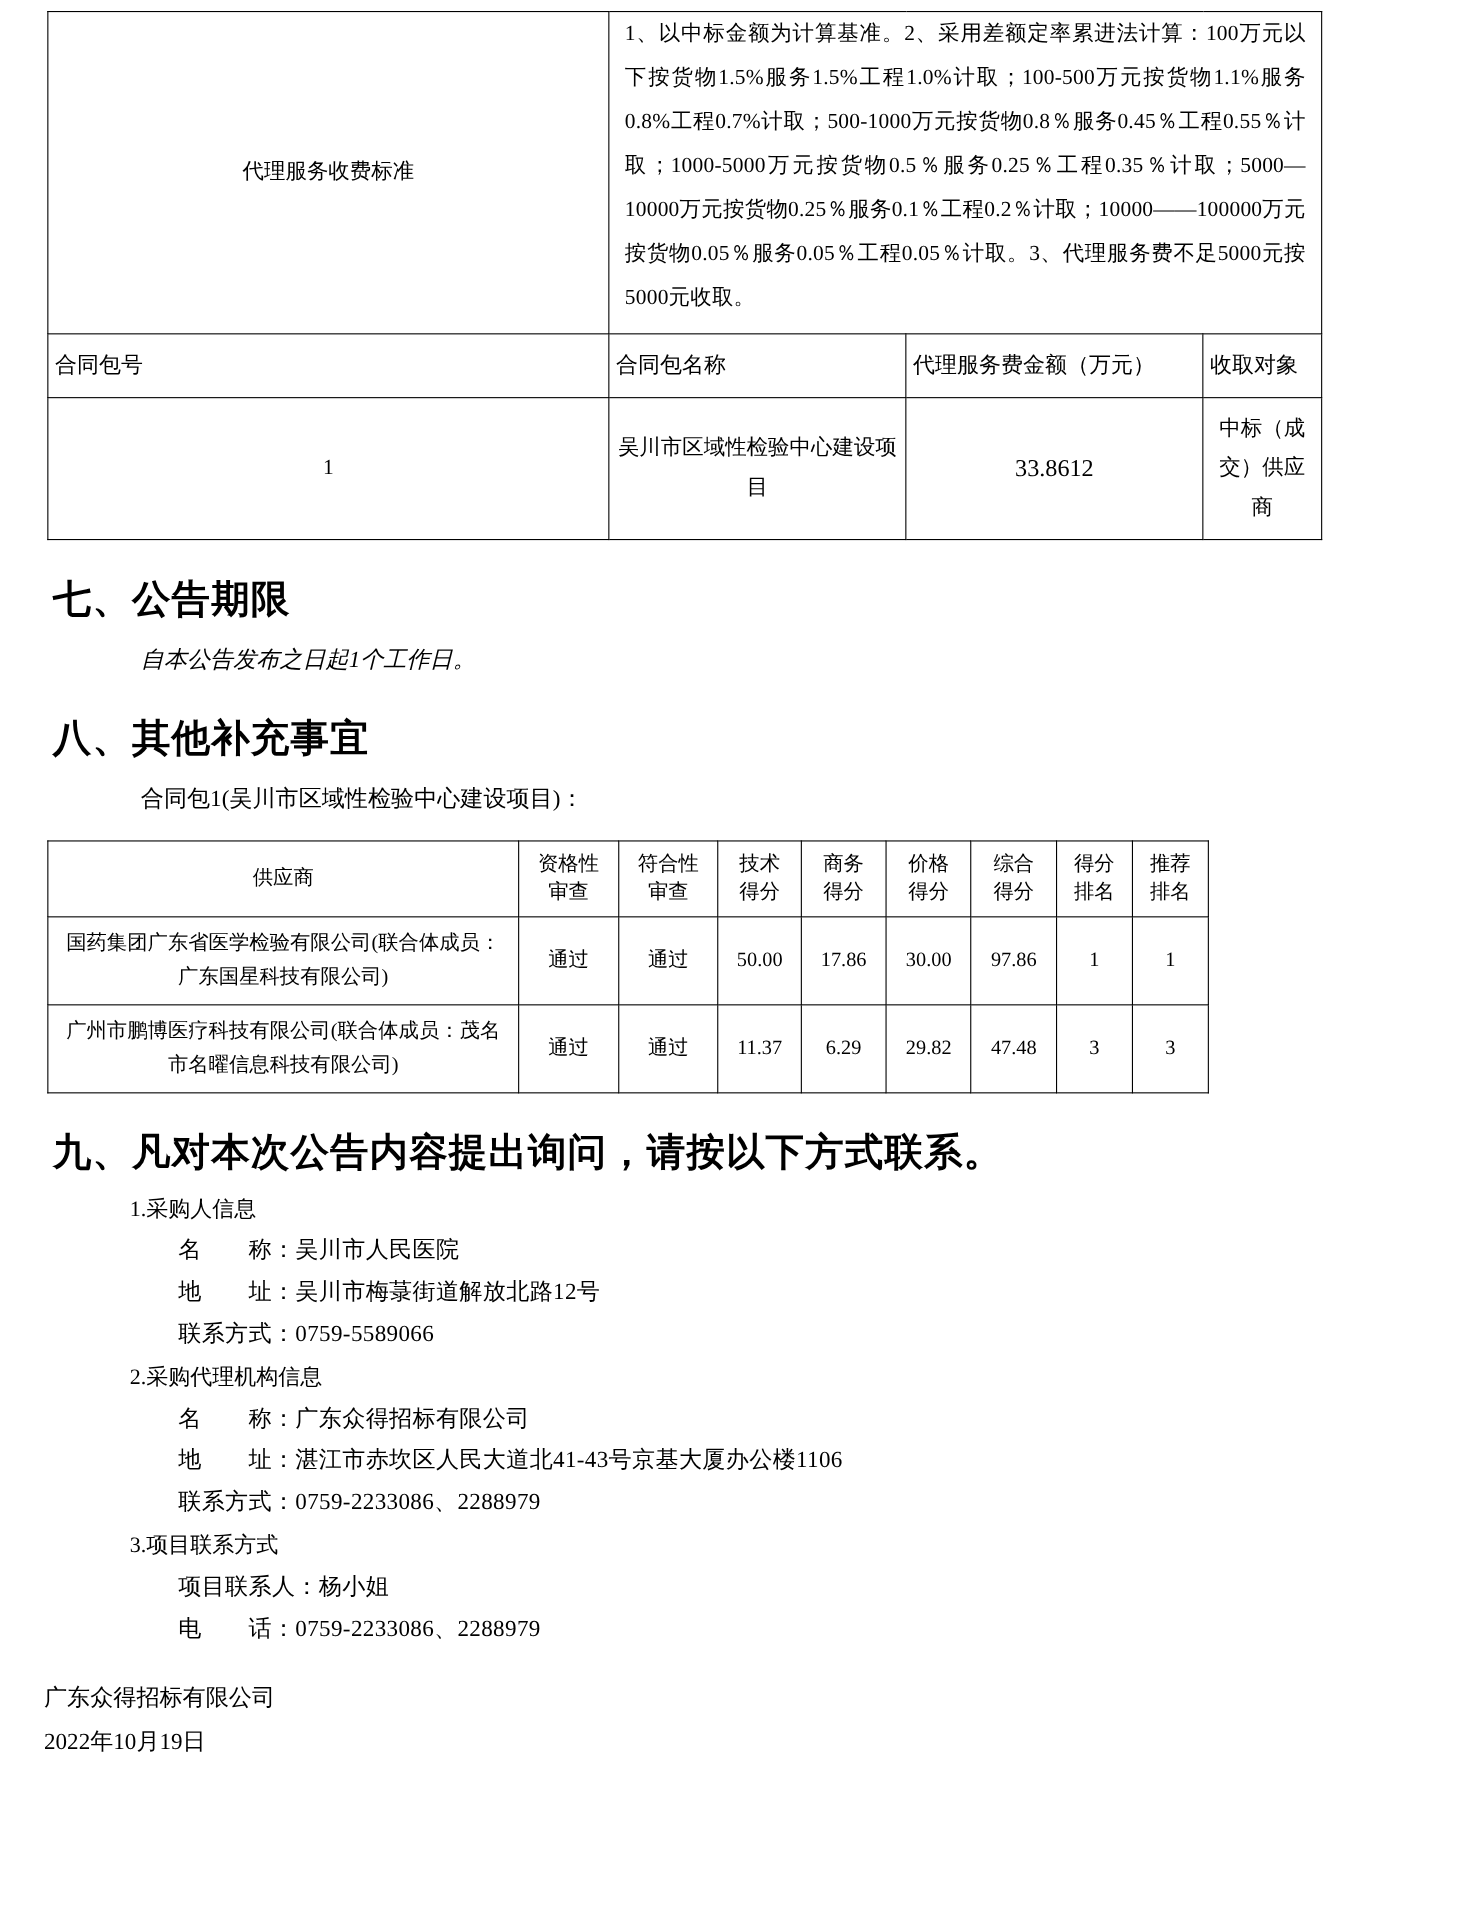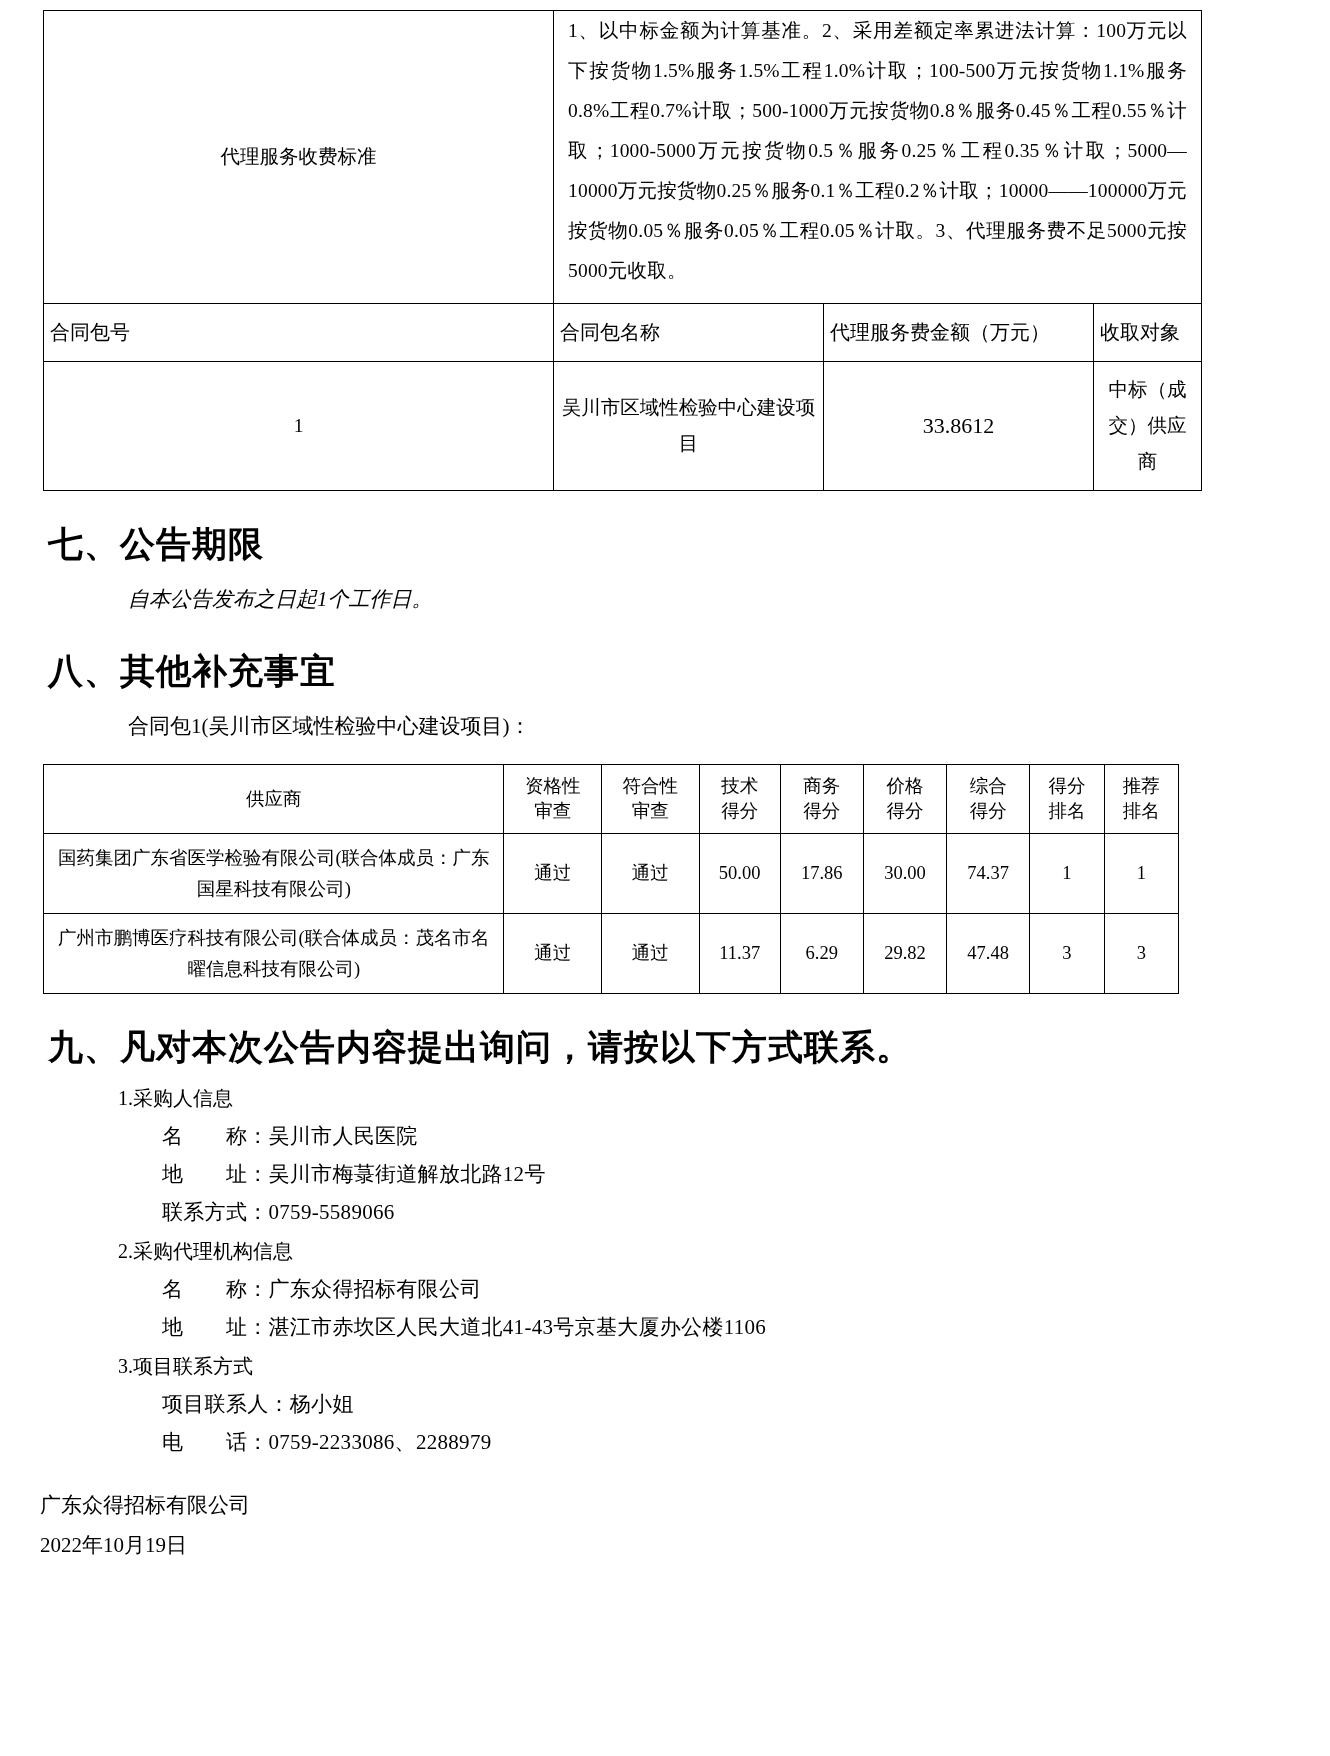--- a/index.html
+++ b/index.html
@@ -81,21 +81,21 @@
   }
   p.para-sub {
     font-size: 21px;
     margin: 10px 0 20px 88px;
     line-height: 1.7;
   }
 
   
   .score-table {
     margin-top: 12px;
-    width: 1136px;
+    width: 1056px;
   }
   .score-table td {
     text-align: center;
     font-size: 18.5px;
     line-height: 1.55;
     padding: 9px 4px;
   }
   .score-table td.supplier {
     text-align: center;
     padding: 9px 12px;
@@ -217,21 +217,21 @@
         </td>
       </tr>
 
       <tr>
         <td class="supplier">国药集团广东省医学检验有限公司(联合体成员：广东国星科技有限公司)</td>
         <td>通过</td>
         <td>通过</td>
         <td>50.00</td>
         <td>17.86</td>
         <td>30.00</td>
-        <td>74.37</td>
+        <td>97.86</td>
         <td>1</td>
         <td>1</td>
       </tr>
 
 
       <tr>
         <td class="supplier">广州市鹏博医疗科技有限公司(联合体成员：茂名市名曜信息科技有限公司)</td>
         <td>通过</td>
         <td>通过</td>
         <td>11.37</td>
@@ -248,20 +248,21 @@
 
   <div class="contact-block">
     <div class="c-l1">1.采购人信息</div>
     <div class="c-l2">名　　称：吴川市人民医院</div>
     <div class="c-l2">地　　址：吴川市梅菉街道解放北路12号</div>
     <div class="c-l2">联系方式：0759-5589066</div>
 
     <div class="c-l1">2.采购代理机构信息</div>
     <div class="c-l2">名　　称：广东众得招标有限公司</div>
     <div class="c-l2">地　　址：湛江市赤坎区人民大道北41-43号京基大厦办公楼1106</div>
+    <div class="c-l2">联系方式：0759-2233086、2288979</div>
 
     <div class="c-l1">3.项目联系方式</div>
     <div class="c-l2">项目联系人：杨小姐</div>
     <div class="c-l2">电　　话：0759-2233086、2288979</div>
   </div>
 
   <div class="footer">
     <div>广东众得招标有限公司</div>
     <div>2022年10月19日</div>
   </div>

